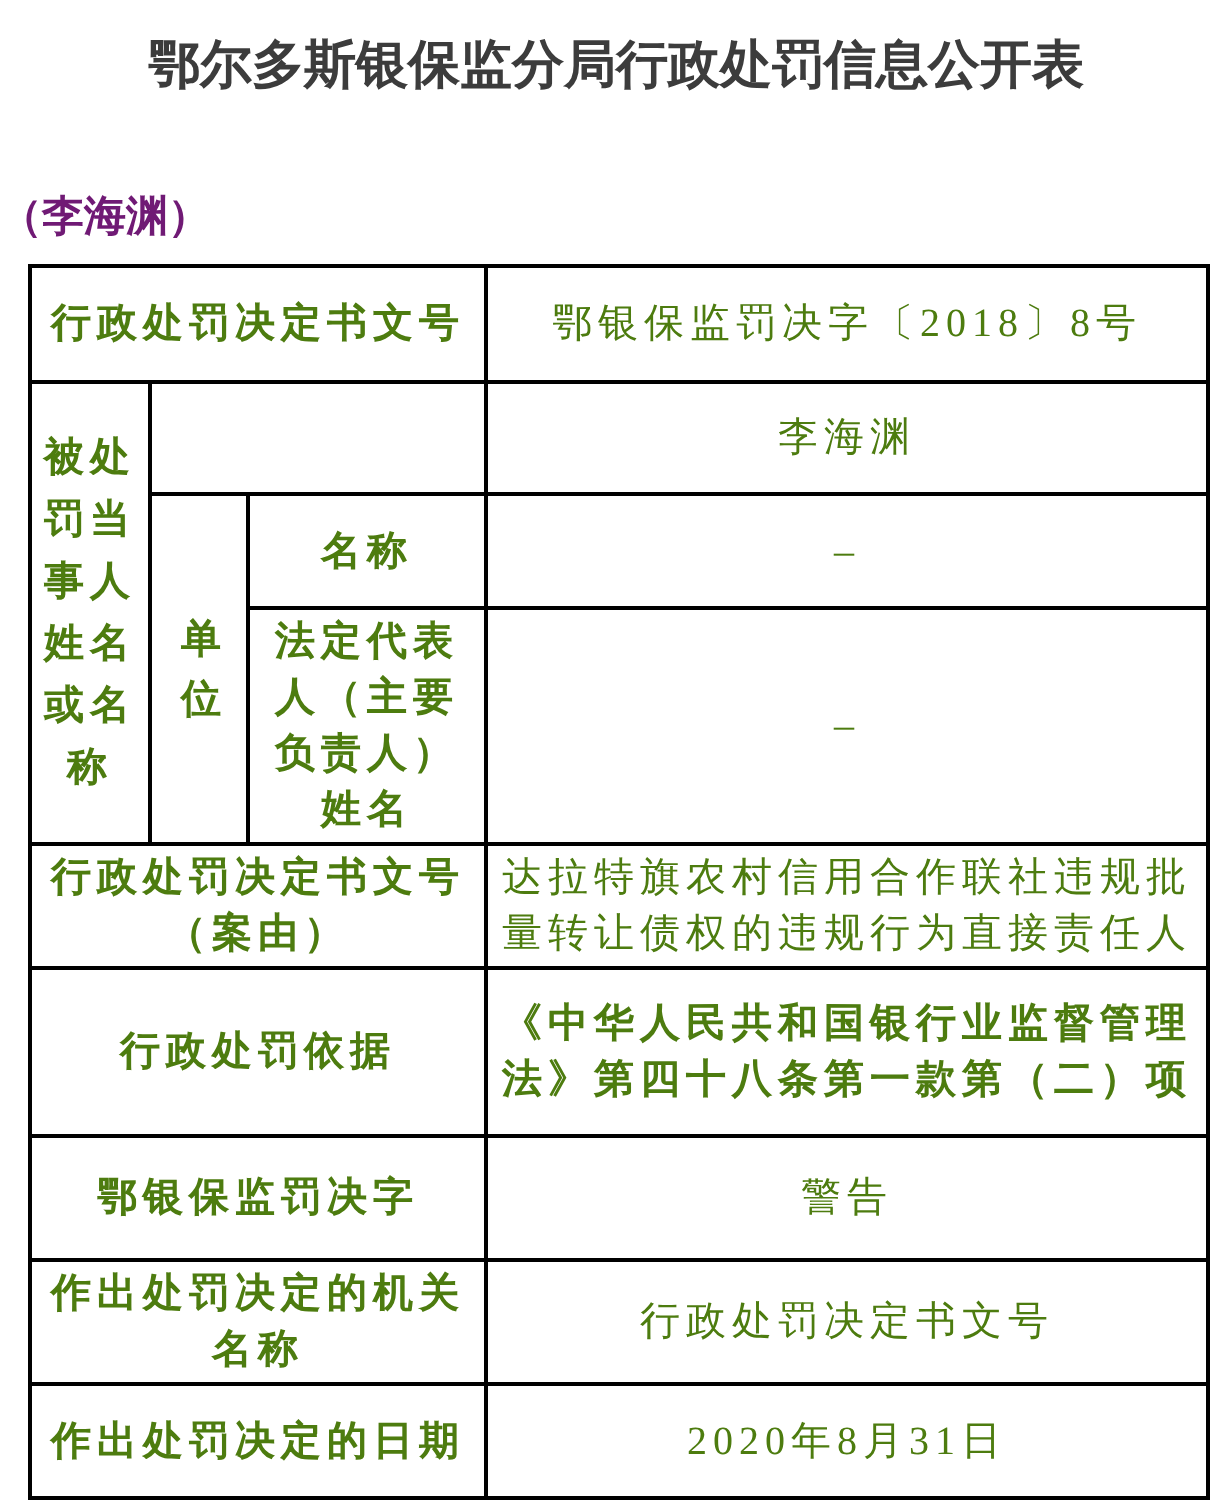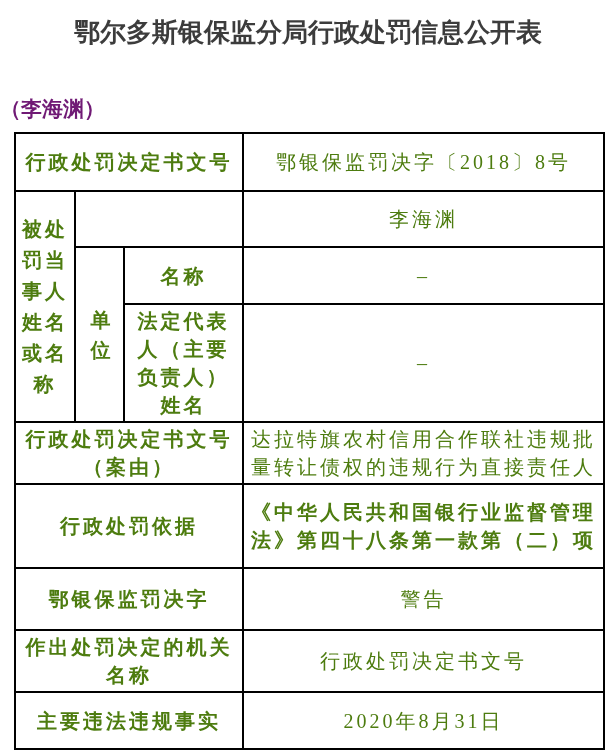--- a/index.html
+++ b/index.html
@@ -138,19 +138,19 @@
         <td class="label" colspan="3">鄂银保监罚决字</td>
         <td>警告</td>
       </tr>
 
       <tr class="r8">
         <td class="label" colspan="3">作出处罚决定的机关名称</td>
         <td>行政处罚决定书文号</td>
       </tr>
 
       <tr class="r9">
-        <td class="label" colspan="3">主要违法违规事实</td>
+        <td class="label" colspan="3">作出处罚决定的日期</td>
         <td>2020年8月31日</td>
       </tr>
     </tbody>
   </table>
 
 </div>
 
 </body></html>

